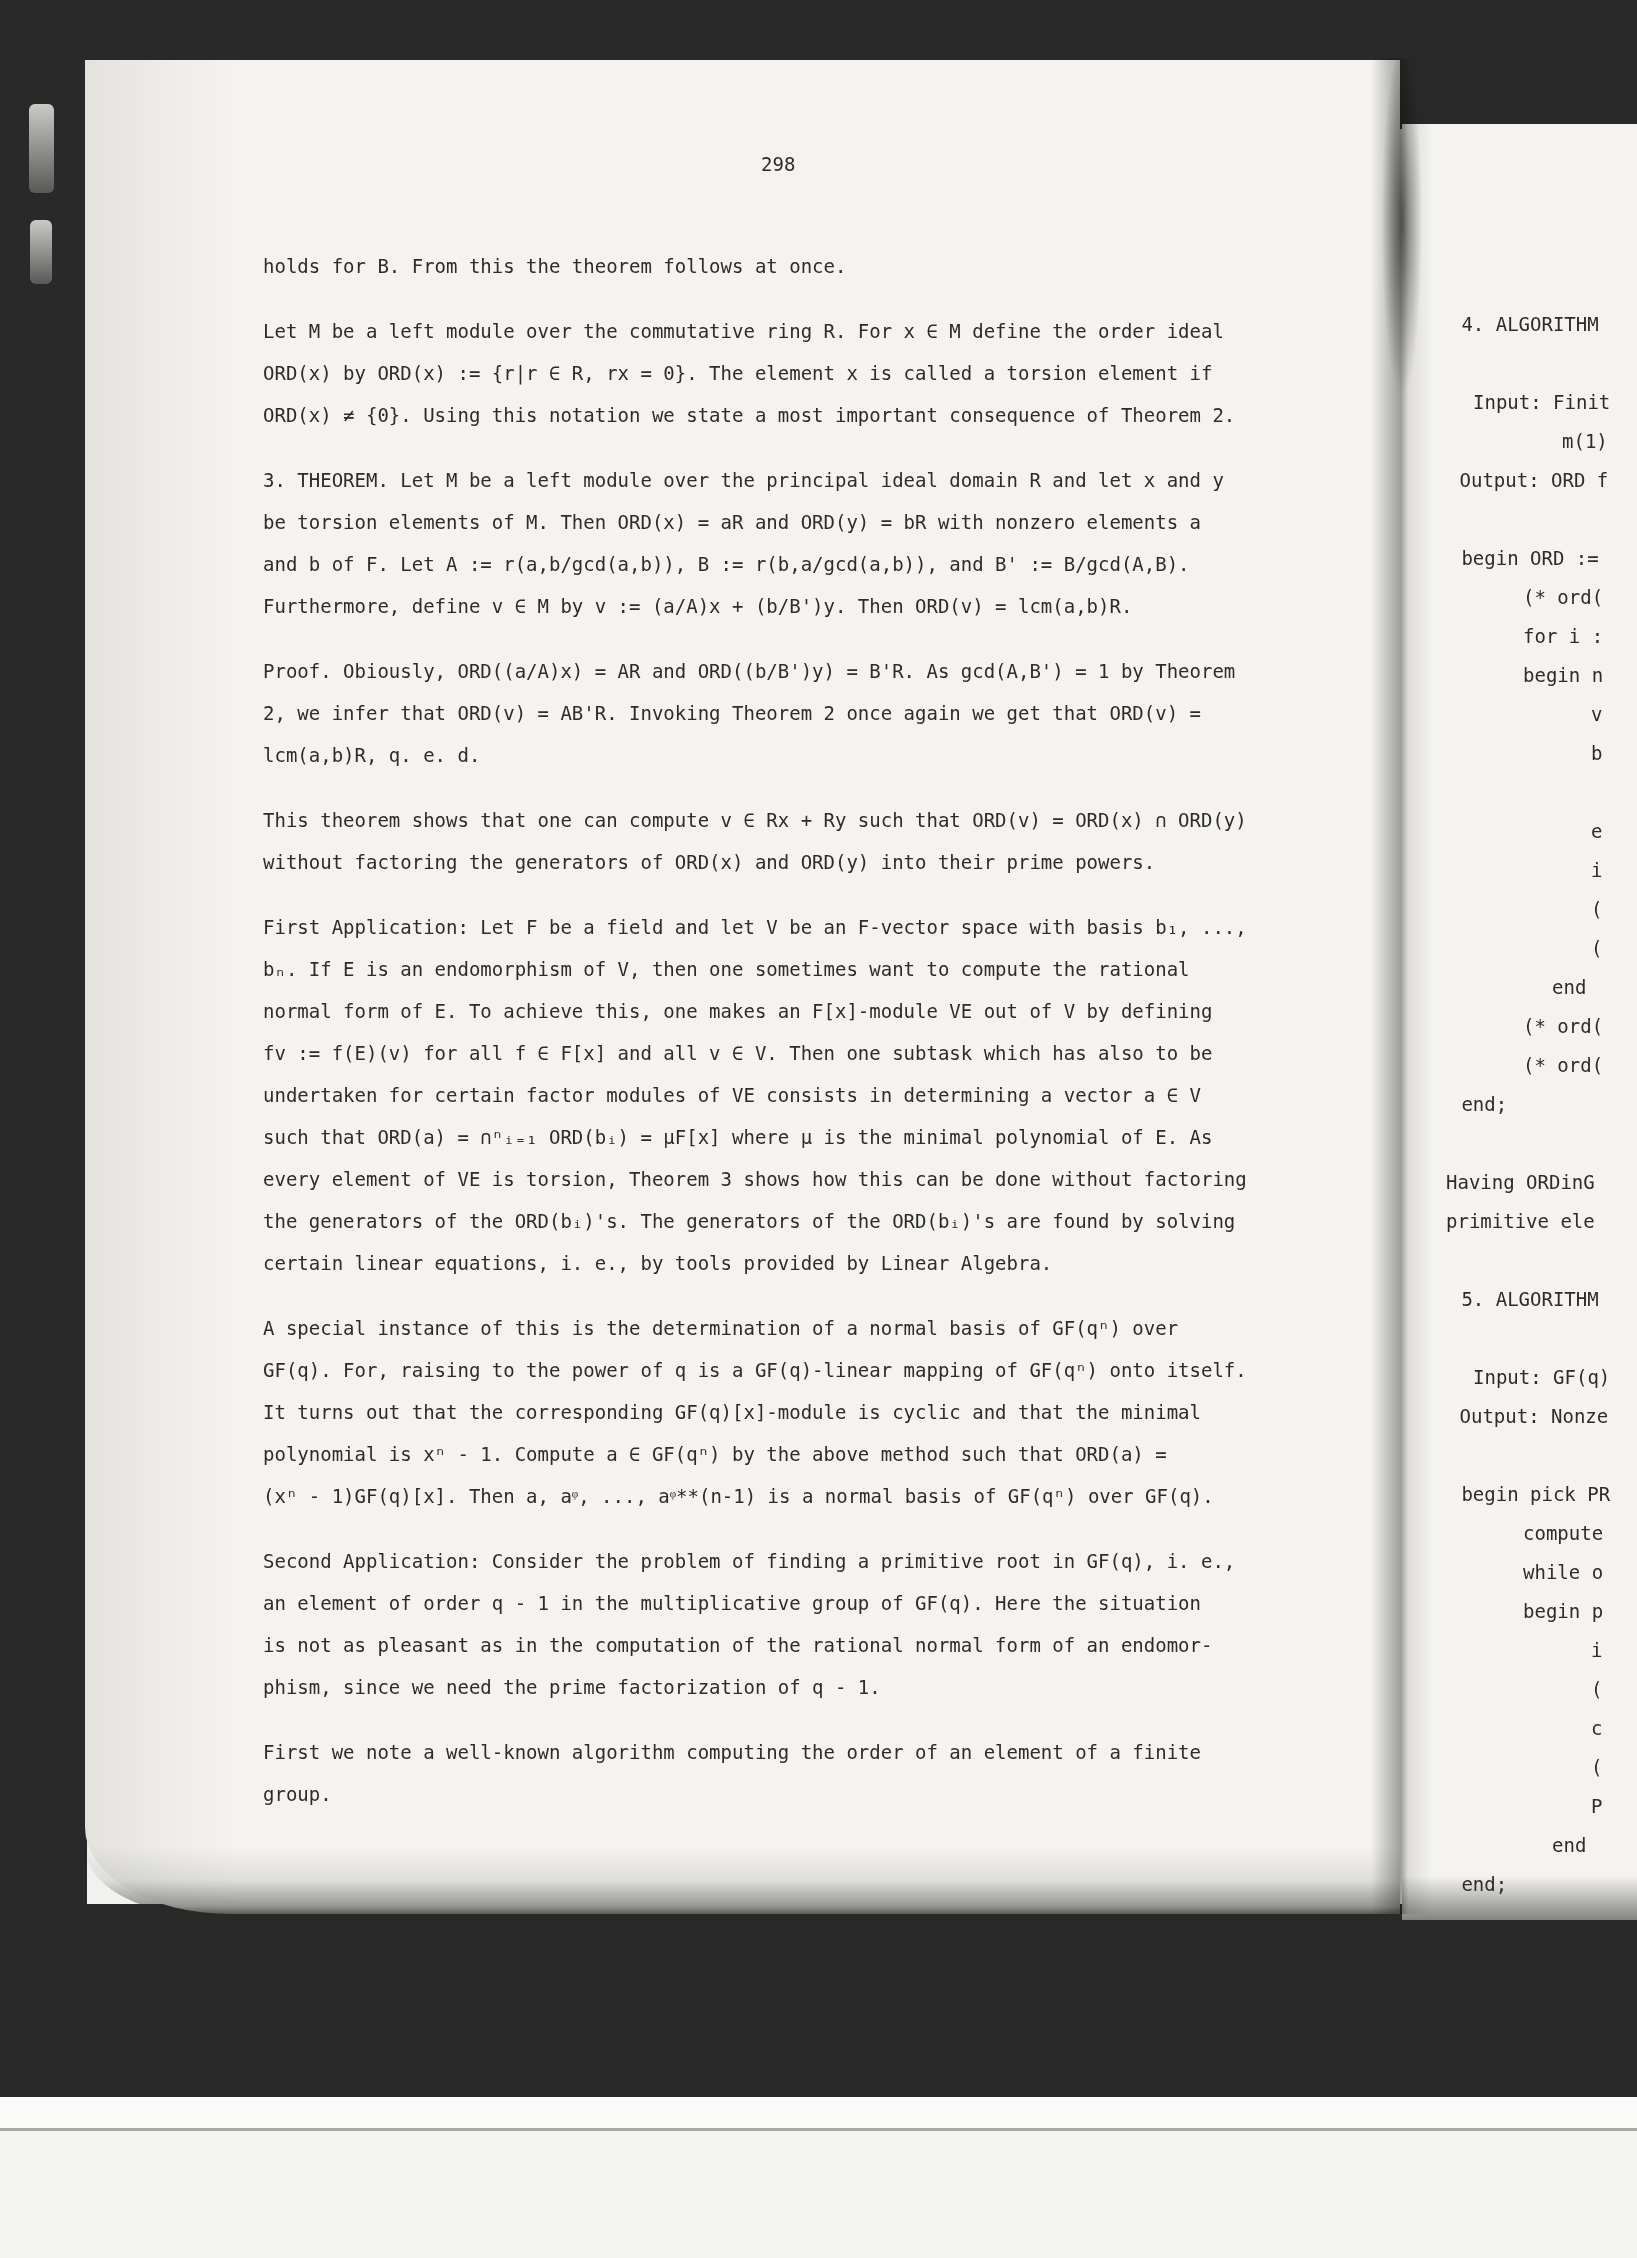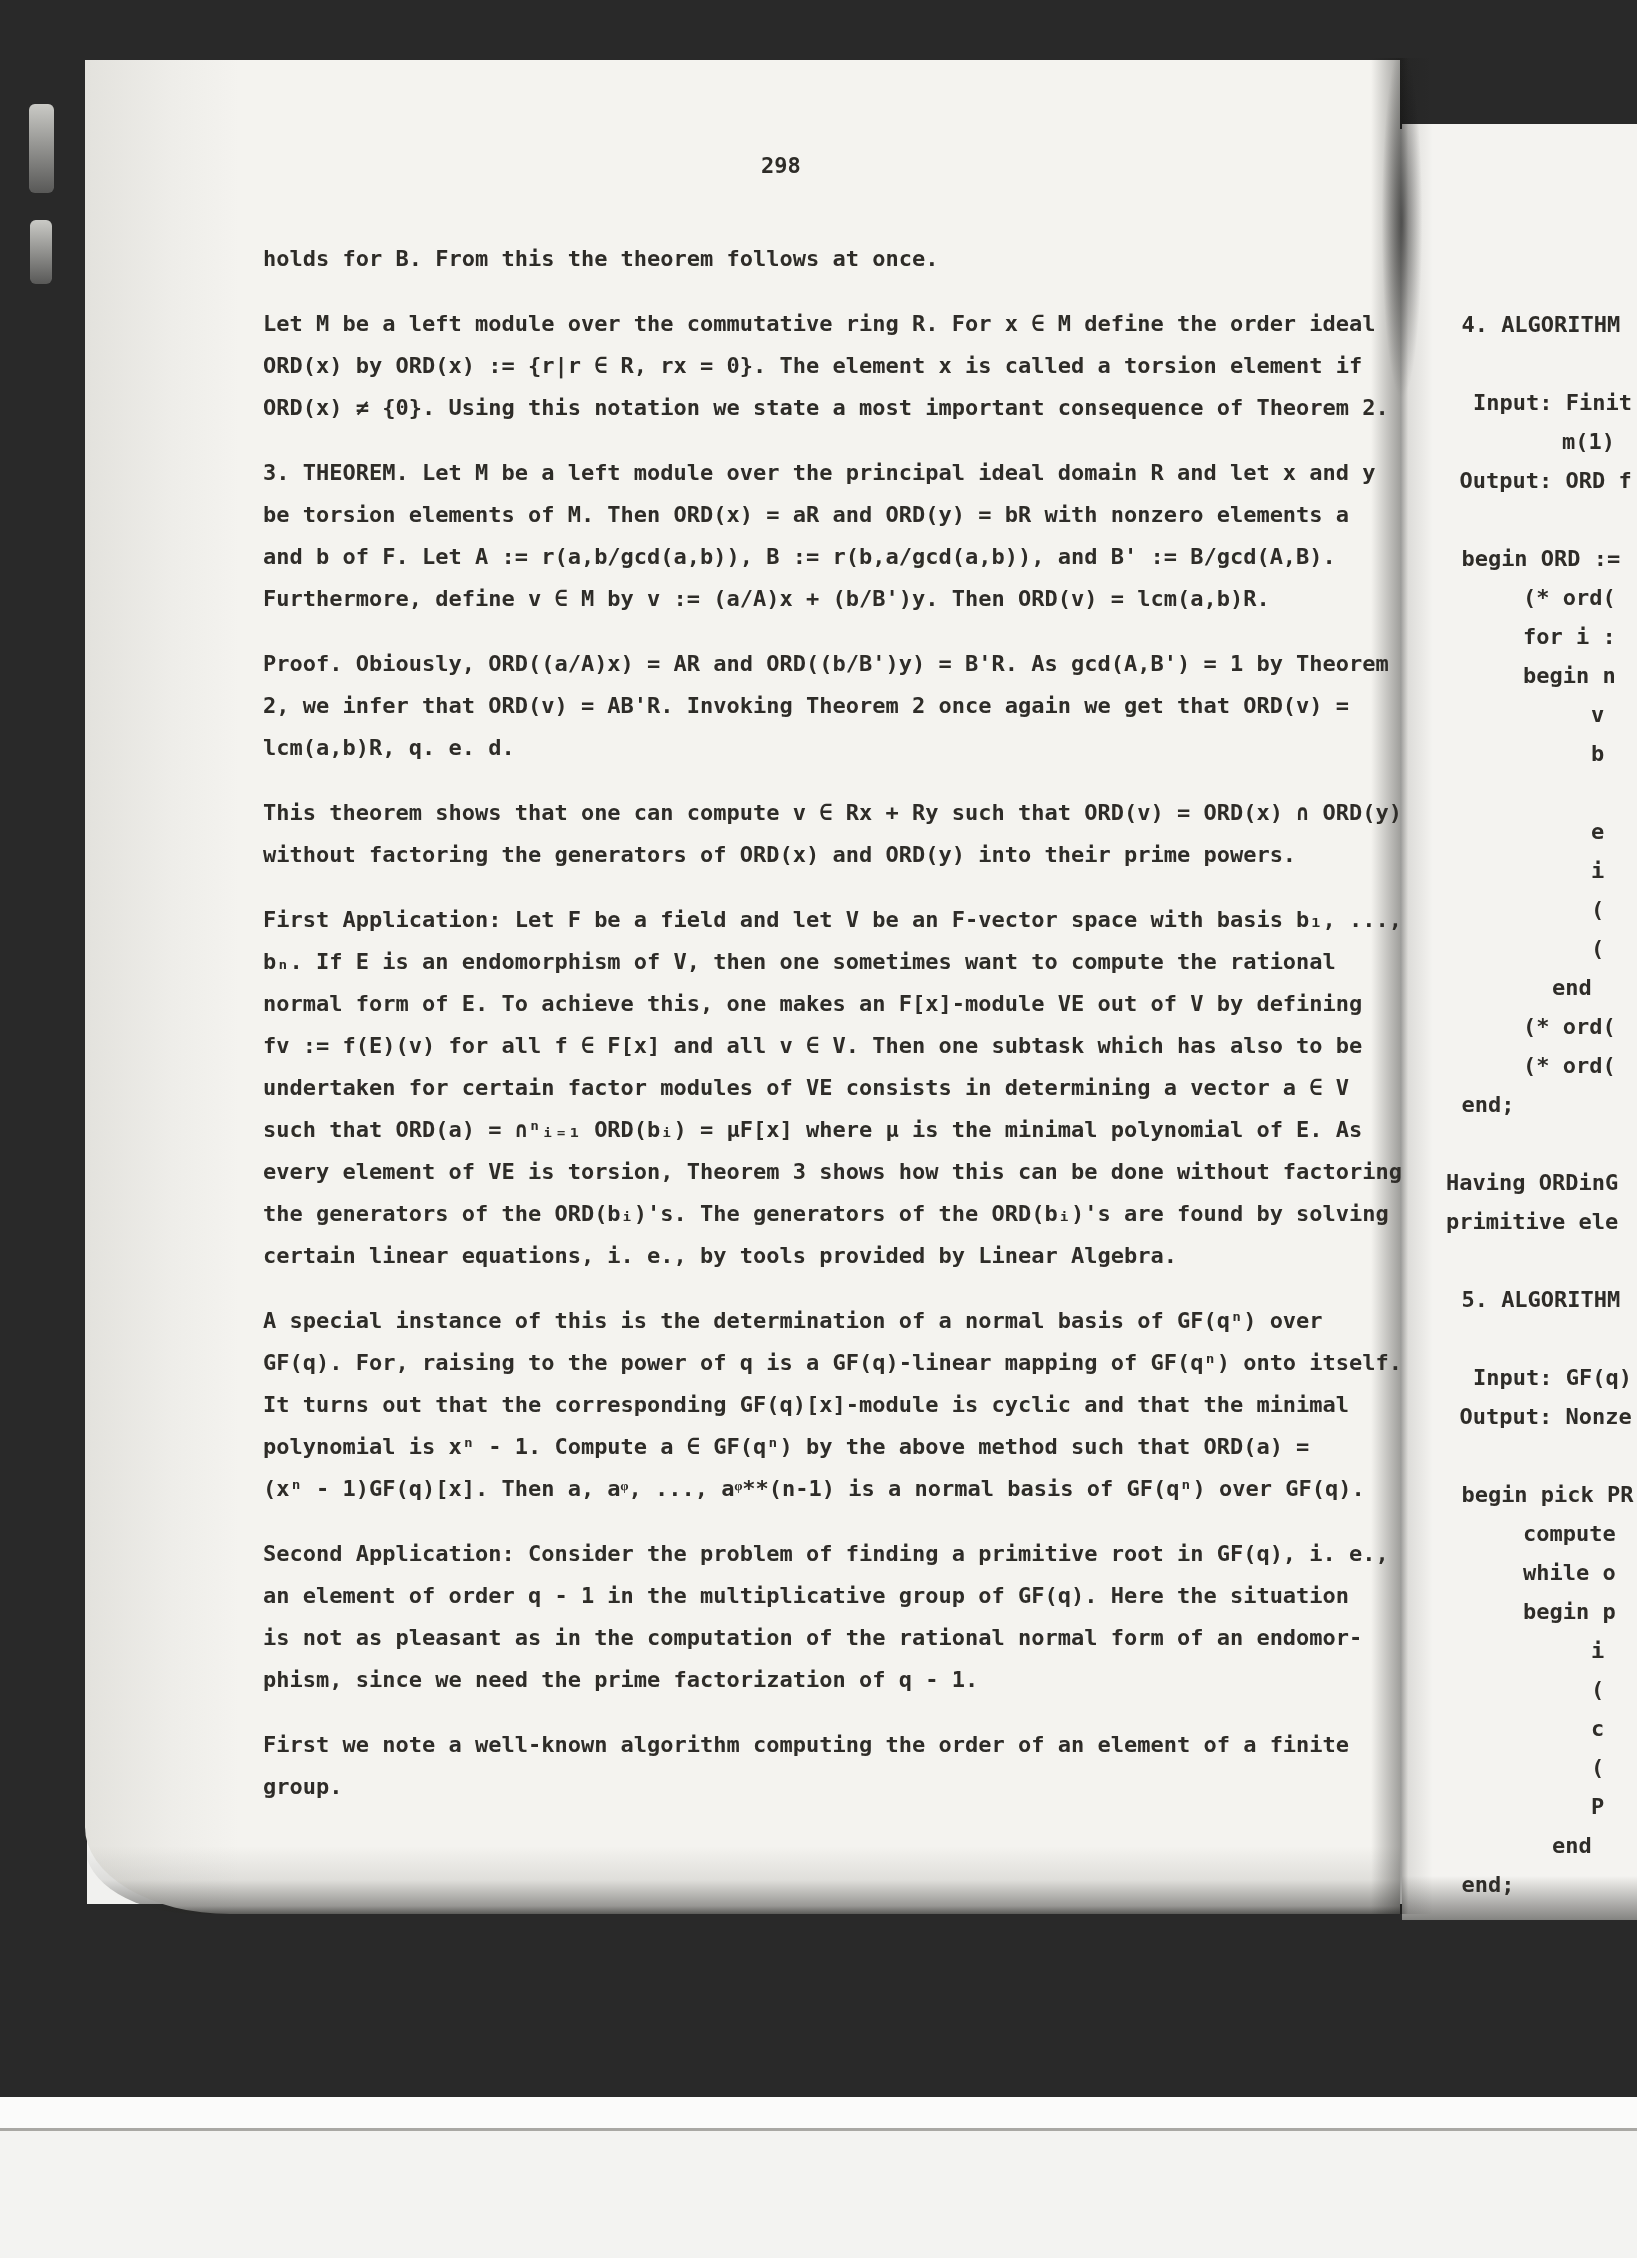--- a/index.html
+++ b/index.html
@@ -52,23 +52,23 @@
       radial-gradient(ellipse 29px 251px at 50% 164px, rgba(10,10,10,.55), rgba(10,10,10,0) 70%),
       linear-gradient(to right, rgba(20,20,18,0) 0%, rgba(20,20,18,.38) 48%, rgba(20,20,18,.1) 60%, rgba(20,20,18,0) 100%);
   }
 
   
   #bed-white{position:absolute;left:0;top:2097px;width:1638px;height:31px;background:#fbfbfa;}
   #bed-line{position:absolute;left:0;top:2128px;width:1638px;height:2.9px;background:#a9a8a4;}
   #bed-lower{position:absolute;left:0;top:2131px;width:1638px;height:127px;background:#f3f3f1;}
 
   
-  .tw{color:#2e2c28;font-weight:bold;font-size:22px;white-space:pre;}
+  .tw{color:#2e2c28;font-weight:normal;font-size:19px;white-space:pre;}
   #page-number{position:absolute;left:761px;top:153px;}
-  #left-text{position:absolute;left:263px;top:238px;width:1130px;}
+  #left-text{position:absolute;left:263px;top:245px;width:1130px;}
   #left-text .para{margin:0 0 23px 0;}
   #left-text .line{height:42px;line-height:42px;}
   #right-text{position:absolute;left:1446px;top:305px;width:193px;overflow:hidden;}
   #right-text .rline{height:39px;line-height:39px;}
 </style>
 </head>
 <body>
 
 <div class="scan-black" id="band-top"></div>
 <div class="scan-black" id="band-top-right"></div>

